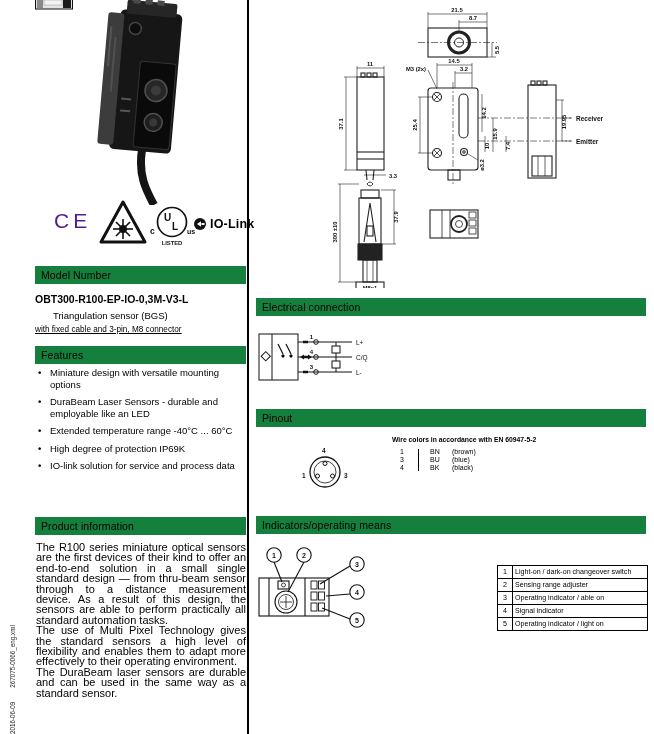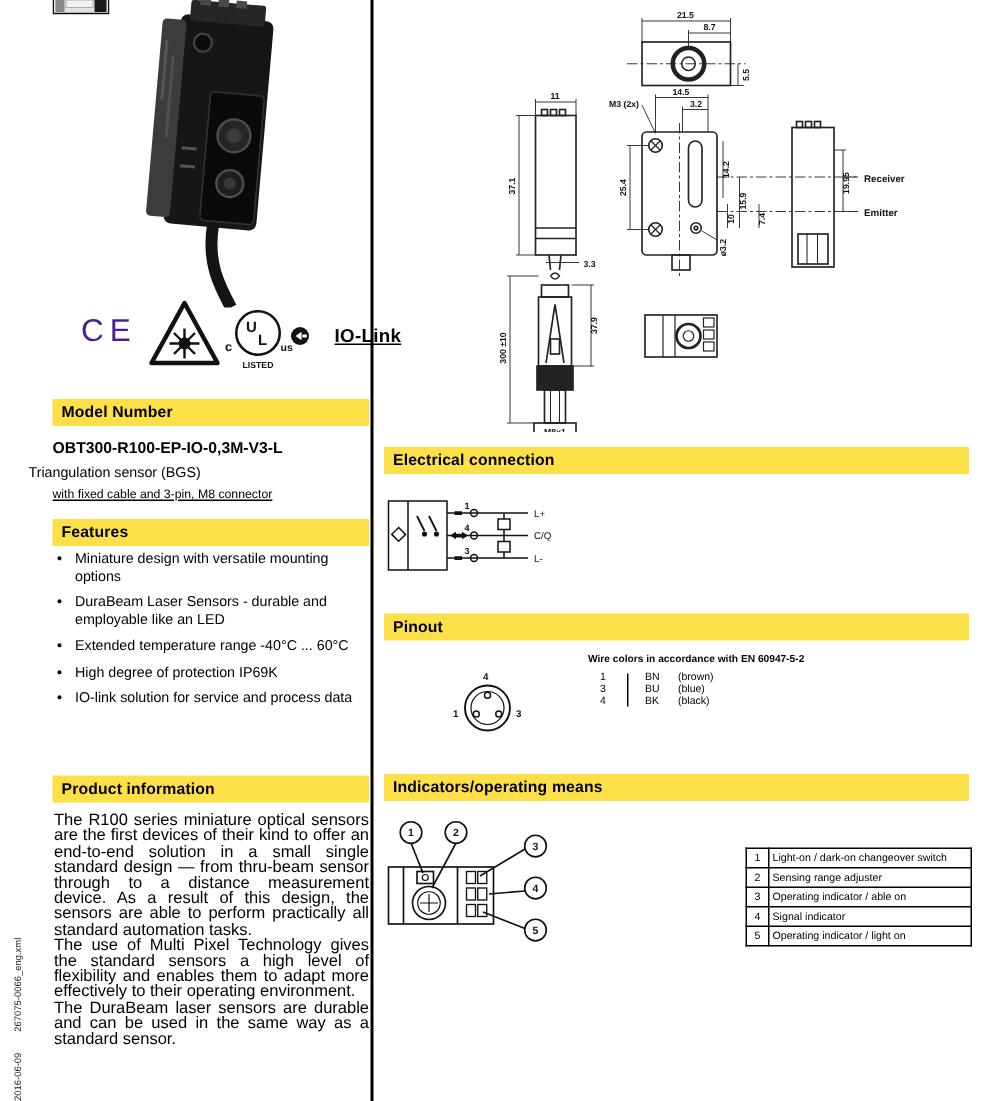--- a/index.html
+++ b/index.html
@@ -1,36 +1,36 @@
 <!DOCTYPE html>
 <html><head>
 <meta charset="utf-8">
 <style>
   html,body{margin:0;padding:0;}
   body{width:654px;height:734px;position:relative;background:#fff;overflow:hidden;
        font-family:"Liberation Sans", sans-serif;color:#000;}
   .abs{position:absolute;}
-  .hdr{position:absolute;background:#fde047;font-weight:bold;font-size:10.5px;
+  .hdr{position:absolute;background:#15803d;font-weight:normal;font-size:10.5px;
        height:13px;padding:3px 0 2px 6px;letter-spacing:0.1px;}
   .hdr-left{left:35px;width:205px;}
   .hdr-right{left:256px;width:384px;}
   .v-text{position:absolute;left:9px;top:734px;transform:rotate(-90deg);
           transform-origin:0 0;width:150px;font-size:6.3px;color:#222;white-space:pre;}
   .divider{position:absolute;left:247px;top:0;width:2px;height:734px;background:#000;}
   .model-num{position:absolute;left:35px;top:293px;font-size:10.5px;font-weight:bold;}
-  .model-type{position:absolute;left:19px;top:310px;font-size:9.5px;}
+  .model-type{position:absolute;left:53px;top:310px;font-size:9.5px;}
   .model-conn{position:absolute;left:35px;top:325px;font-size:8.2px;text-decoration:underline;}
   ul.features{position:absolute;left:36px;top:367px;width:210px;margin:0;padding:0;list-style:none;}
   ul.features li{position:relative;padding-left:14px;margin-bottom:6px;
                  font-size:9.5px;line-height:11.5px;}
   ul.features li::before{content:"\2022";position:absolute;left:2px;top:0;font-weight:bold;}
   .info-text{position:absolute;left:36px;top:542px;width:210px;}
   .info-text p{margin:0;font-size:11px;line-height:10.4px;text-align:justify;}
   .ce-mark{position:absolute;left:54px;top:209px;font-size:21px;letter-spacing:4px;color:#4c1d95;}
-  .iolink{position:absolute;left:193px;top:217px;display:flex;align-items:flex-end;gap:16px;text-decoration:underline;}
+  .iolink{position:absolute;left:193px;top:217px;display:flex;align-items:flex-end;gap:3px;}
   .iolink .txt{font-size:12.5px;font-weight:bold;letter-spacing:0.2px;}
   .pin-note{position:absolute;left:392px;top:436px;font-size:6.8px;font-weight:bold;}
   .pin-rows{position:absolute;left:400px;top:448px;font-size:7px;}
   .pin-row{display:flex;height:7.8px;align-items:center;}
   .pin-row .p1{width:12px;}
   .pin-row .p2{width:22px;margin-left:18px;}
   .pin-row .p3{}
   .pin-vline{position:absolute;left:418px;top:449px;width:1px;height:22px;background:#000;}
   table.ind{position:absolute;left:497px;top:565px;border-collapse:collapse;width:151px;}
   table.ind td{border:0.9px solid #000;font-size:7.1px;padding:1px 2px;height:10px;

